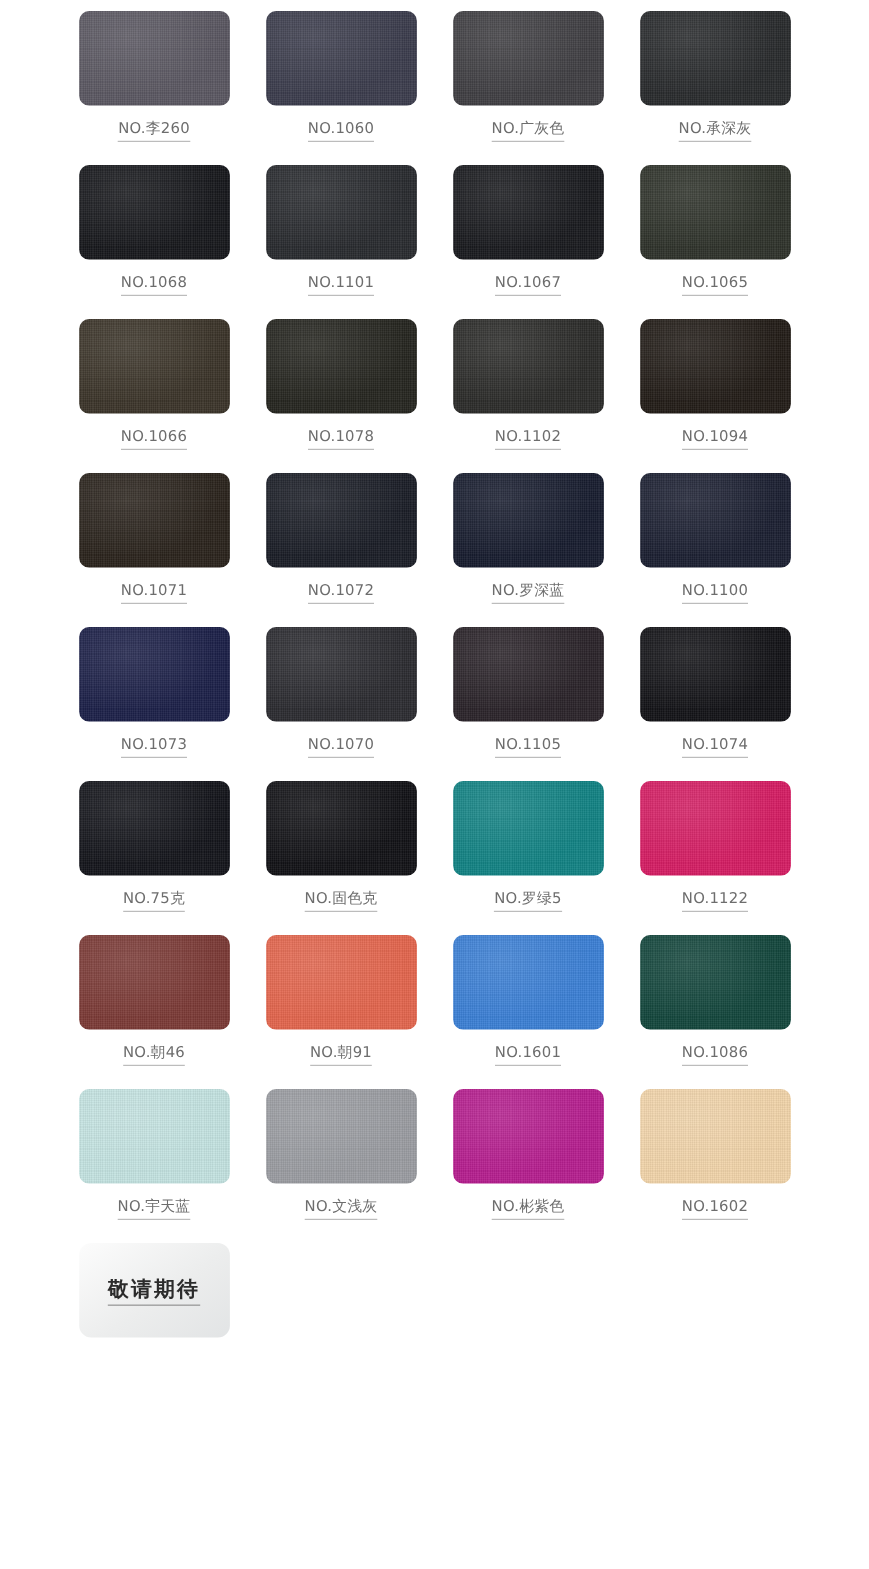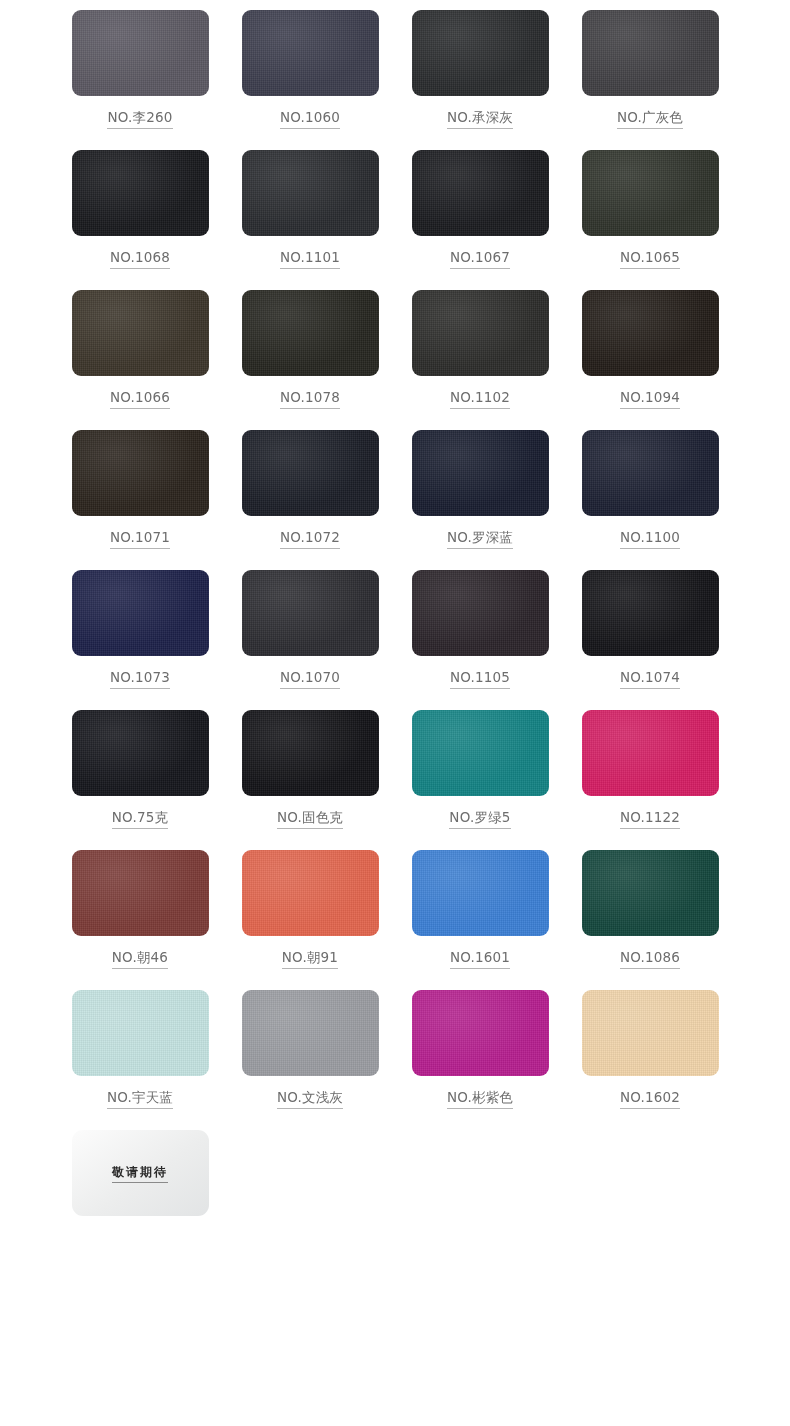--- a/index.html
+++ b/index.html
@@ -68,21 +68,21 @@
     display: flex;
     align-items: center;
     justify-content: center;
     border-radius: 11px;
   }
   .chip.placeholder::after { background-image: none; }
   .chip.placeholder::before { background: none; }
 
   .placeholder-text {
     font-family: "DejaVu Sans", "Liberation Sans", sans-serif;
-    font-size: 12px;
+    font-size: 19px;
     font-weight: 700;
     color: #2b2b2b;
     letter-spacing: 2px;
     border-bottom: 1px solid #8a8a8a;
     padding-bottom: 1px;
     position: relative;
     z-index: 3;
   }
 
   .chip-label {
@@ -107,26 +107,26 @@
 <div id="swatch-grid">
     <div class="swatch-cell">
       <div class="chip" style="background: rgb(90, 87, 97);"></div>
       <div class="chip-label">NO.李260</div>
     </div>
     <div class="swatch-cell">
       <div class="chip" style="background: rgb(59, 60, 76);"></div>
       <div class="chip-label">NO.1060</div>
     </div>
     <div class="swatch-cell">
+      <div class="chip" style="background: rgb(63, 62, 66);"></div>
+      <div class="chip-label">NO.广灰色</div>
+    </div>
+    <div class="swatch-cell">
       <div class="chip" style="background: rgb(40, 42, 44);"></div>
       <div class="chip-label">NO.承深灰</div>
-    </div>
-    <div class="swatch-cell">
-      <div class="chip" style="background: rgb(63, 62, 66);"></div>
-      <div class="chip-label">NO.广灰色</div>
     </div>
     <div class="swatch-cell">
       <div class="chip" style="background: rgb(23, 24, 28);"></div>
       <div class="chip-label">NO.1068</div>
     </div>
     <div class="swatch-cell">
       <div class="chip" style="background: rgb(40, 42, 46);"></div>
       <div class="chip-label">NO.1101</div>
     </div>
     <div class="swatch-cell">

